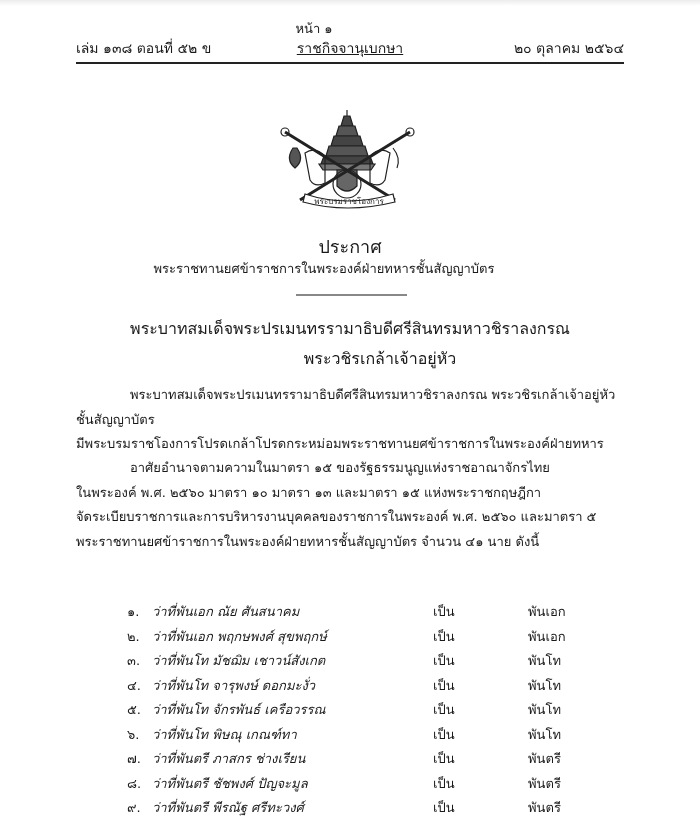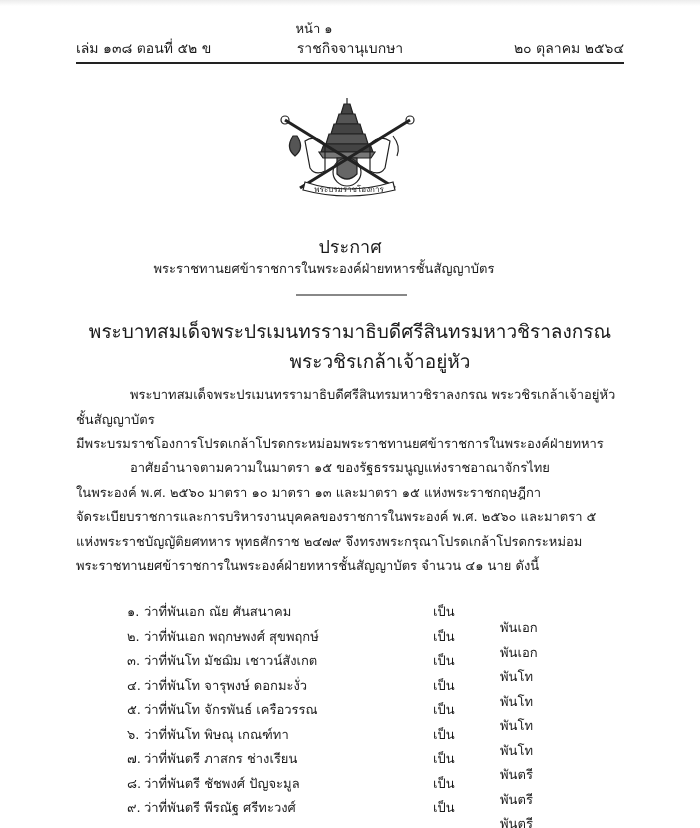--- a/index.html
+++ b/index.html
@@ -7,42 +7,42 @@
       width: 700px; height: 828px; overflow: hidden;
       background: #ffffff; color: #1a1a1a;
       font-family: "DejaVu Sans", "Liberation Sans", sans-serif;
       position: relative;
     }
     .topshade { position: absolute; left: 0; top: 0; width: 700px; height: 6px; background: linear-gradient(#ececec, #ffffff); }
     .page-no { position: absolute; top: 18px; left: 0; width: 628px; text-align: center; font-size: 13px; }
     .hdr { position: absolute; top: 37px; left: 76px; width: 548px; height: 22px; font-size: 14px; }
     .hdr span { position: absolute; top: 0; white-space: nowrap; }
     .hdr .vol { left: 0; }
-    .hdr .gaz { left: 0; width: 548px; text-align: center; }
+    .hdr .gaz { left: 0; width: 548px; text-align: center; text-decoration: underline; }
     .hdr .date { right: 0; }
     .hdr-rule { position: absolute; top: 62px; left: 76px; width: 548px; height: 2px; background: #222; }
-    .emblem { position: absolute; top: 96px; left: 275px; width: 145px; height: 104px; }
+    .emblem { position: absolute; top: 108px; left: 275px; width: 145px; height: 104px; }
     .title { position: absolute; top: 232px; left: 0; width: 700px; text-align: center; font-size: 18px; }
     .subtitle { position: absolute; top: 258px; left: 0; width: 648px; text-align: center; font-size: 13px; }
     .short-rule { position: absolute; top: 294px; left: 296px; width: 111px; height: 2px; background: #888; }
-    .king { position: absolute; left: 0; width: 700px; text-align: center; font-size: 19px; }
+    .king { position: absolute; left: 0; width: 700px; text-align: center; font-size: 16px; }
     .king.l1 { top: 316px; }
     .king.l2 { top: 346px; padding-left: 30px; }
     .para { position: absolute; left: 76px; width: 548px; font-size: 13px; line-height: 24.5px; }
     .para .line { white-space: nowrap; display: block; }
     .para .indent { padding-left: 54px; }
     .p1 { top: 383px; }
     .p2 { top: 456px; }
     .list { position: absolute; top: 601px; left: 0; width: 700px; font-size: 13px; }
     .row { position: relative; height: 24.5px; }
     .row span { position: absolute; top: 0; white-space: nowrap; }
     .row .num { left: 127px; }
-    .row .name { left: 144px; }
+    .row .name { left: 152px; font-style: italic; }
     .row .be { left: 433px; }
-    .row .rank { left: 500px; margin-top: 16px; }
+    .row .rank { left: 528px; }
   </style>
 </head>
 <body>
 
 <div class="topshade"></div>
 
 <div class="page-no">หน้า ๑</div>
 
 <div class="hdr">
   <span class="vol">เล่ม ๑๓๘ ตอนที่ ๕๒ ข</span>
@@ -94,21 +94,20 @@
 <div class="para p1">
   <span class="line indent">พระบาทสมเด็จพระปรเมนทรรามาธิบดีศรีสินทรมหาวชิราลงกรณ  พระวชิรเกล้าเจ้าอยู่หัว</span>
   <span class="line">ชั้นสัญญาบัตร</span>
   <span class="line">มีพระบรมราชโองการโปรดเกล้าโปรดกระหม่อมพระราชทานยศข้าราชการในพระองค์ฝ่ายทหาร</span>
 </div>
 
 <div class="para p2">
   <span class="line indent">อาศัยอำนาจตามความในมาตรา  ๑๕  ของรัฐธรรมนูญแห่งราชอาณาจักรไทย</span>
   <span class="line">ในพระองค์  พ.ศ.  ๒๕๖๐  มาตรา  ๑๐  มาตรา  ๑๓  และมาตรา  ๑๕  แห่งพระราชกฤษฎีกา</span>
   <span class="line">จัดระเบียบราชการและการบริหารงานบุคคลของราชการในพระองค์  พ.ศ. ๒๕๖๐  และมาตรา  ๕</span>
-  <span class="line">แห่งพระราชบัญญัติยศทหาร  พุทธศักราช  ๒๔๗๙  จึงทรงพระกรุณาโปรดเกล้าโปรดกระหม่อม</span>
   <span class="line">พระราชทานยศข้าราชการในพระองค์ฝ่ายทหารชั้นสัญญาบัตร  จำนวน  ๔๑  นาย  ดังนี้</span>
 </div>
 
 <div class="list">
   <div class="row">
     <span class="num">๑.</span>
     <span class="name">ว่าที่พันเอก ณัย  ศันสนาคม</span>
     <span class="be">เป็น</span>
     <span class="rank">พันเอก</span>
   </div>

